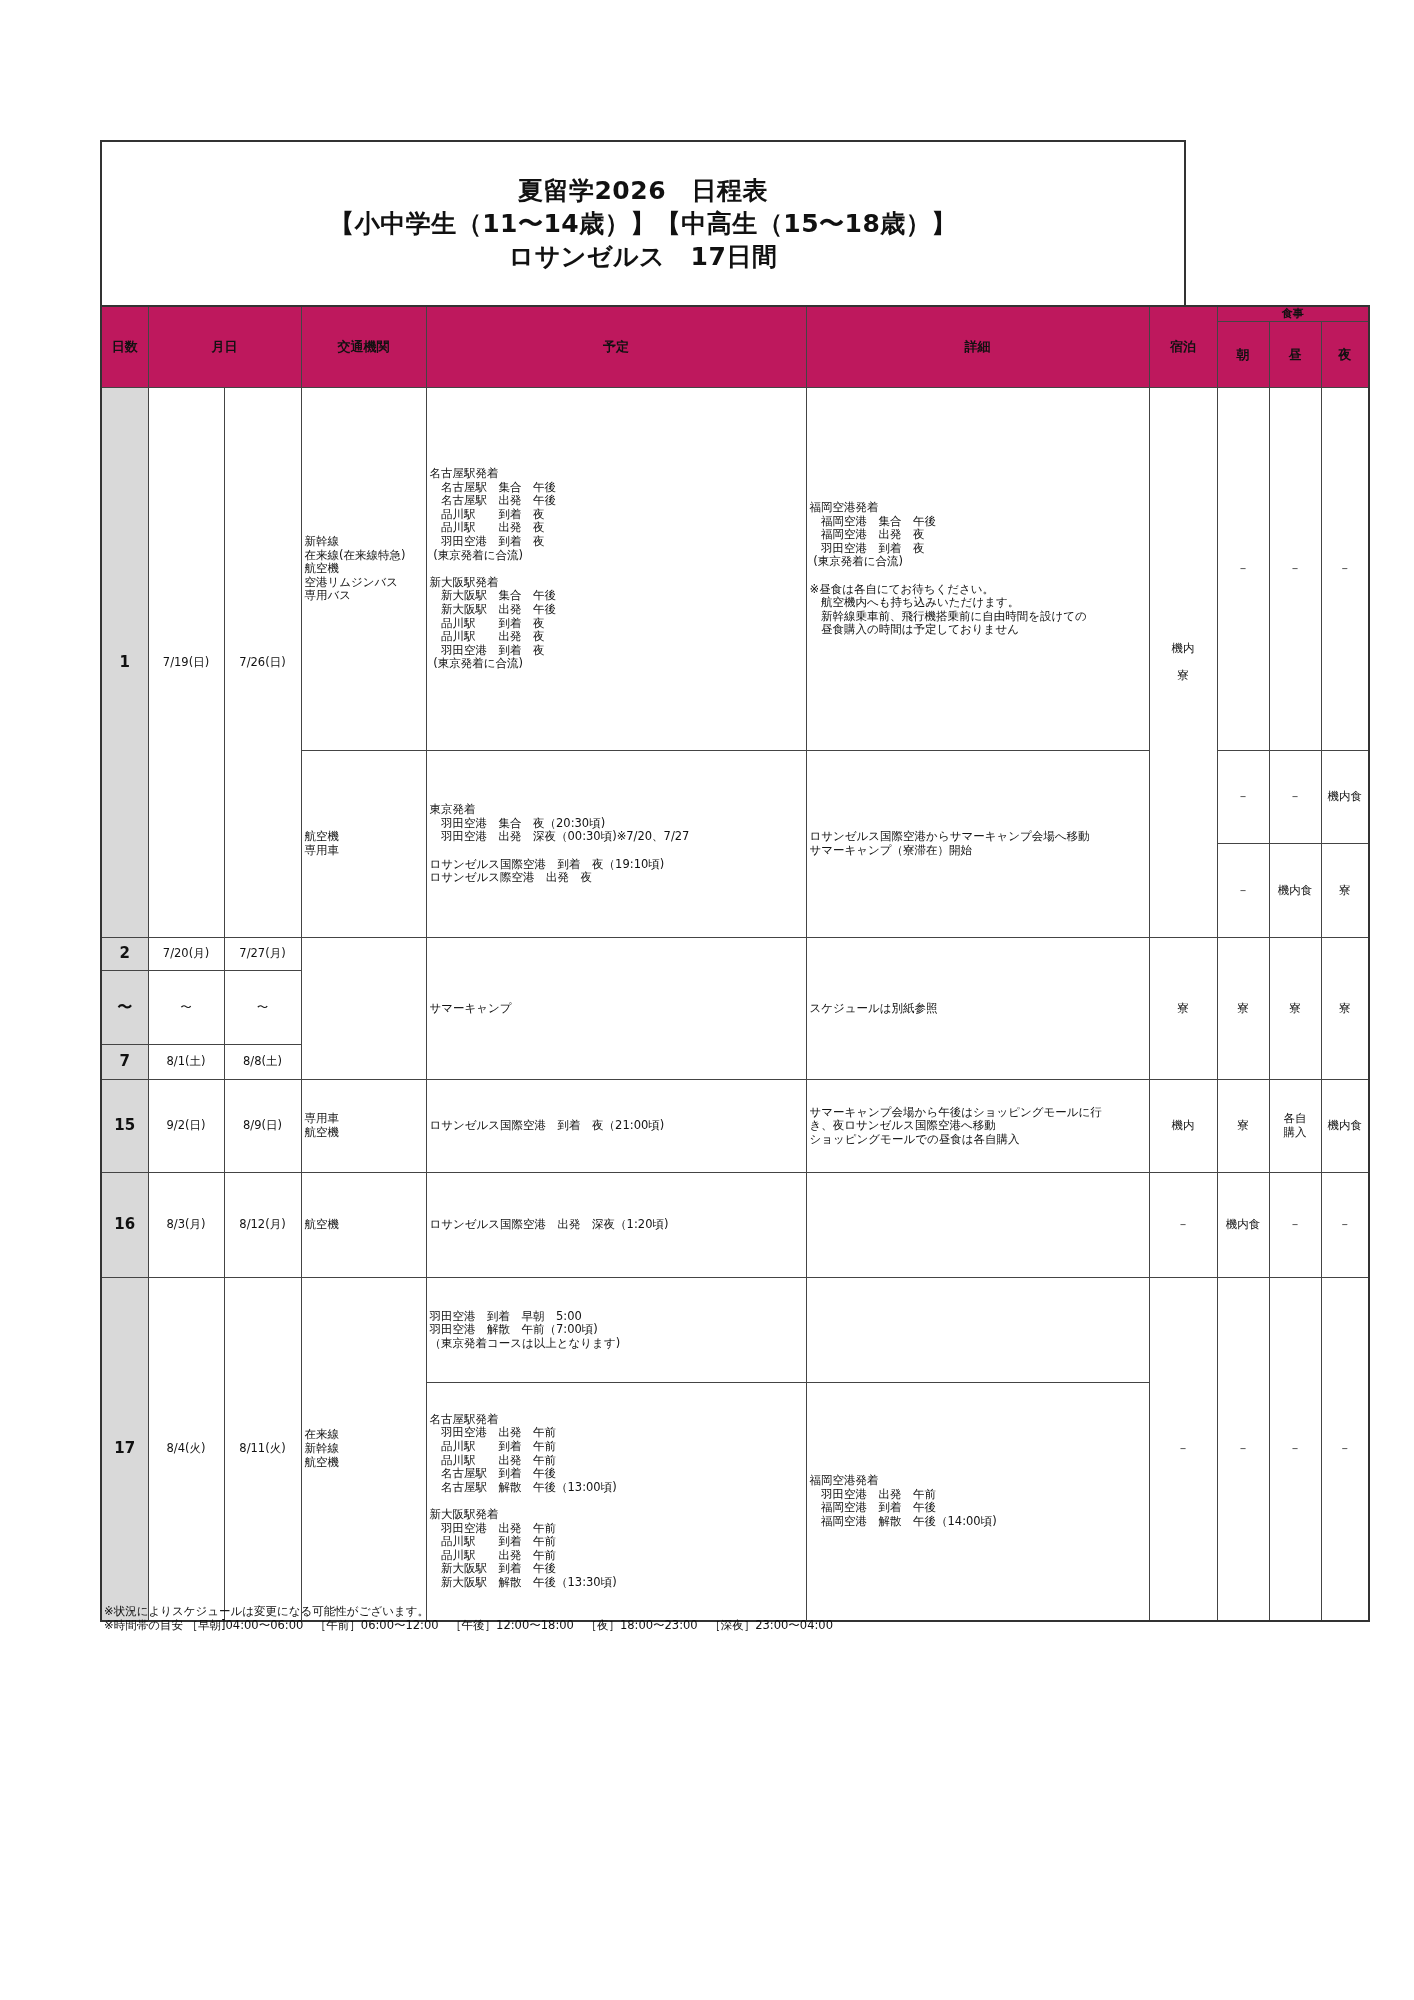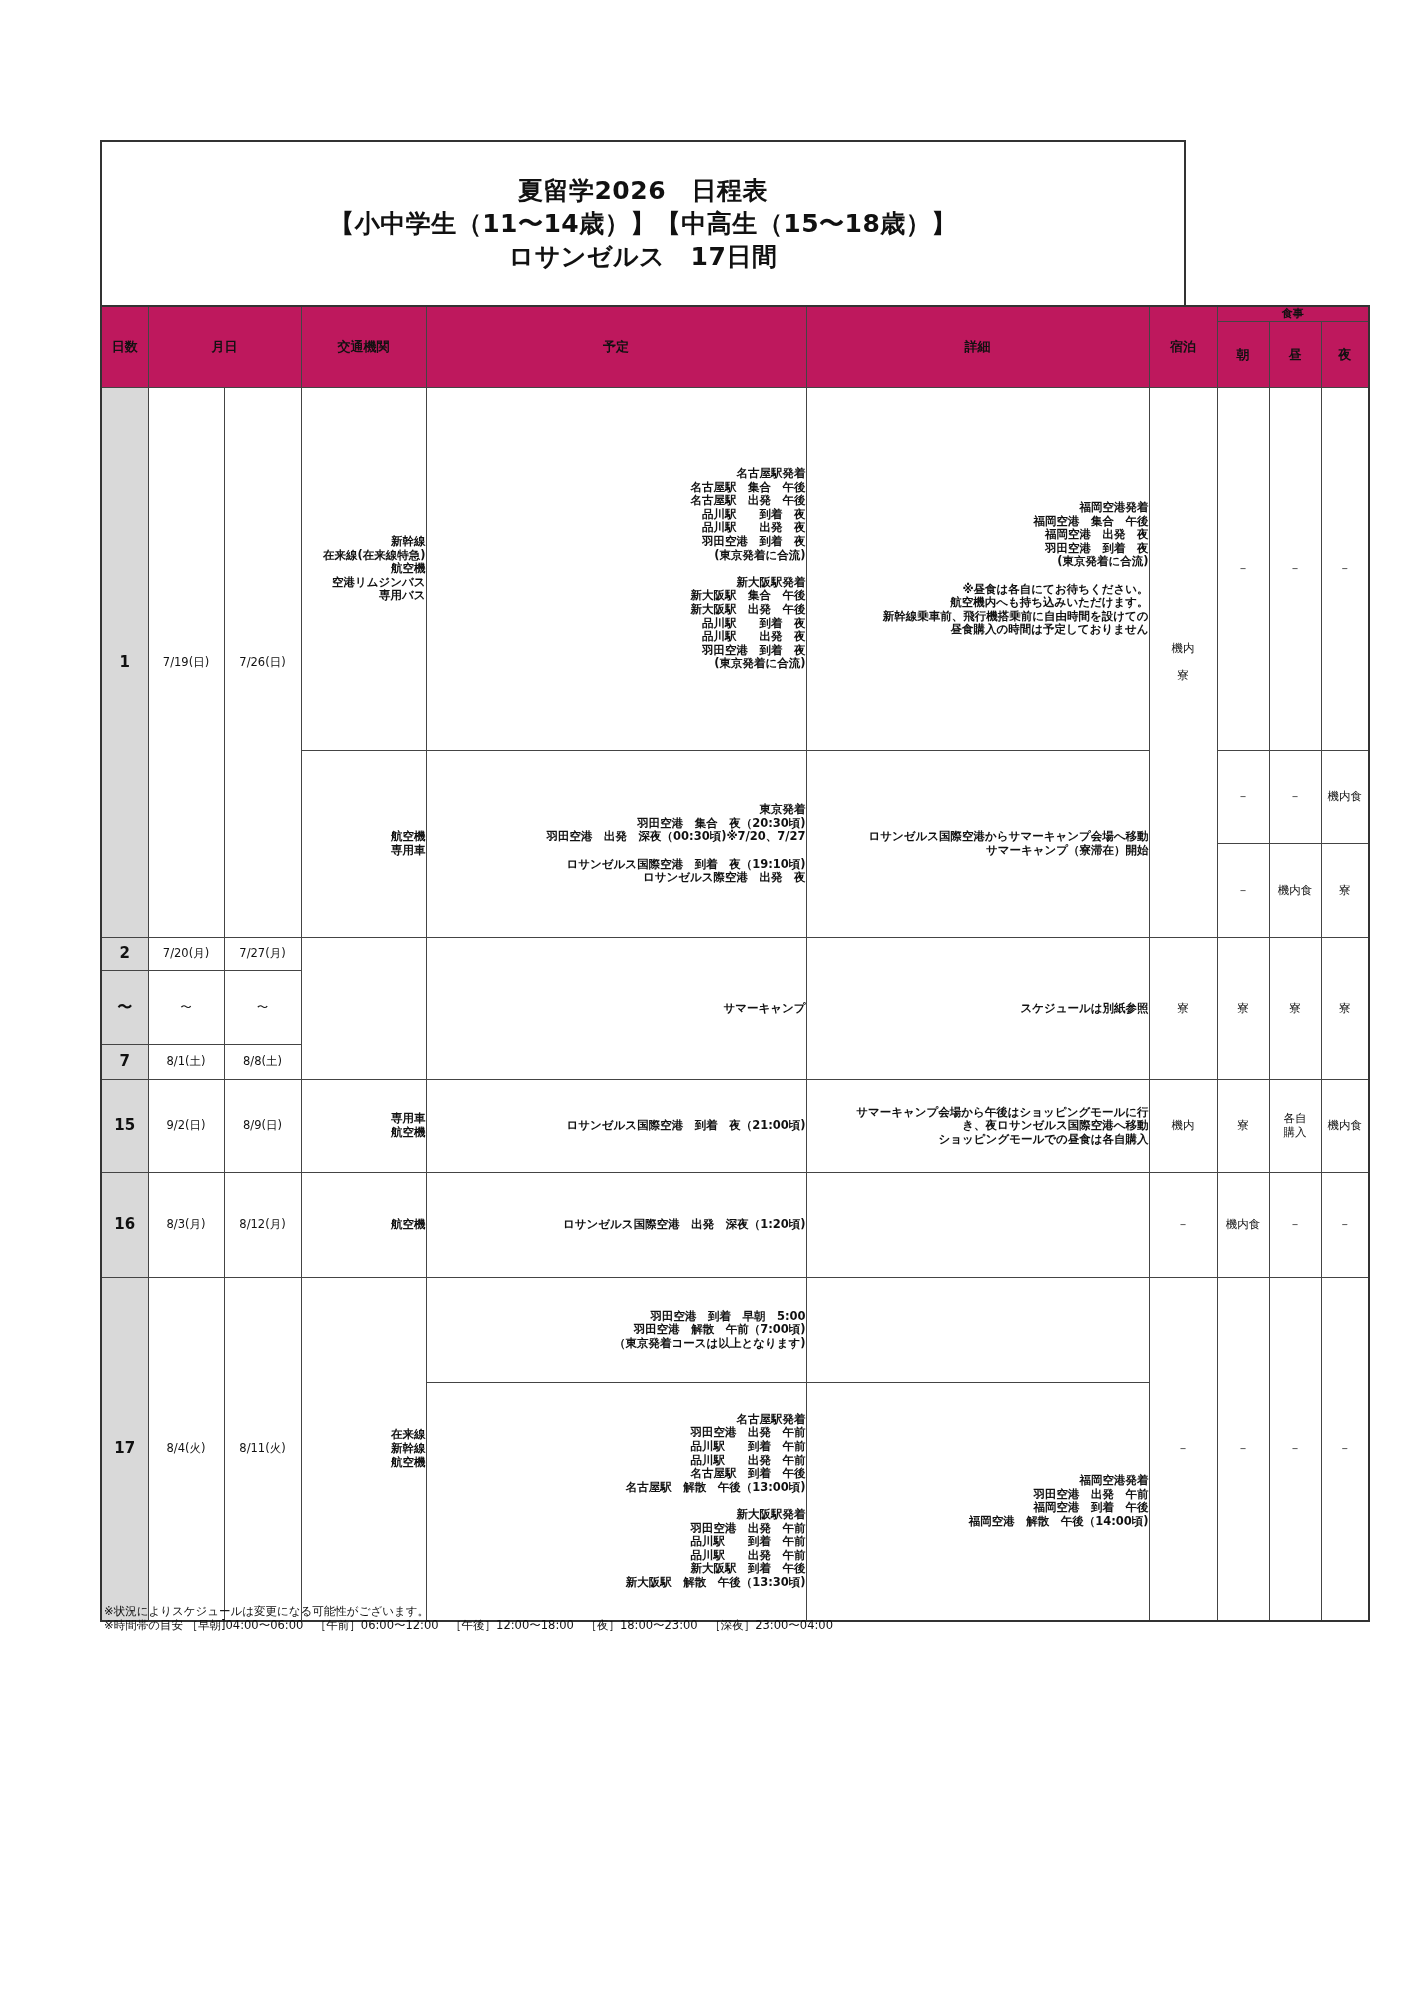--- a/index.html
+++ b/index.html
@@ -5,21 +5,21 @@
   html, body { margin: 0; padding: 0; background: #ffffff; }
   body { width: 1414px; height: 2000px; position: relative; font-family: "DejaVu Sans", "Liberation Sans", sans-serif; color: #111; }
   .page { position: absolute; left: 100px; top: 140px; width: 1086px; }
   .title-box { border: 2px solid #333; border-bottom: none; height: 165px; box-sizing: border-box; display: flex; flex-direction: column; justify-content: center; align-items: center; }
   .title-line { font-family: "DejaVu Sans", sans-serif; font-weight: bold; font-size: 25px; line-height: 33px; letter-spacing: 0.5px; }
   table.sched { border-collapse: collapse; width: 1268px; table-layout: fixed; border: 2px solid #333; }
   table.sched td, table.sched th { border: 1px solid #444; padding: 0; font-size: 11.5px; line-height: 13.6px; vertical-align: middle; }
   th { background: #be185d; font-weight: bold; font-size: 13px !important; }
   .daycell { background: #d9d9d9; font-weight: bold; font-size: 15px !important; text-align: center; }
   .c { text-align: center; }
-  .l { text-align: right; padding-left: 3px !important; font-weight: bold; }
+  .l { text-align: left; padding-left: 3px !important; }
   .pre { white-space: pre; }
   .meal-top { height: 14px; font-size: 11px !important; line-height: 12px !important; }
   .footnotes { position: absolute; left: 104px; top: 1604px; font-size: 11.5px; line-height: 14px; color: #111; white-space: pre; }
 </style>
 </head>
 <body>
 
 <div class="page">
   <div class="title-box">
     <div class="title-line">夏留学2026　日程表</div>

